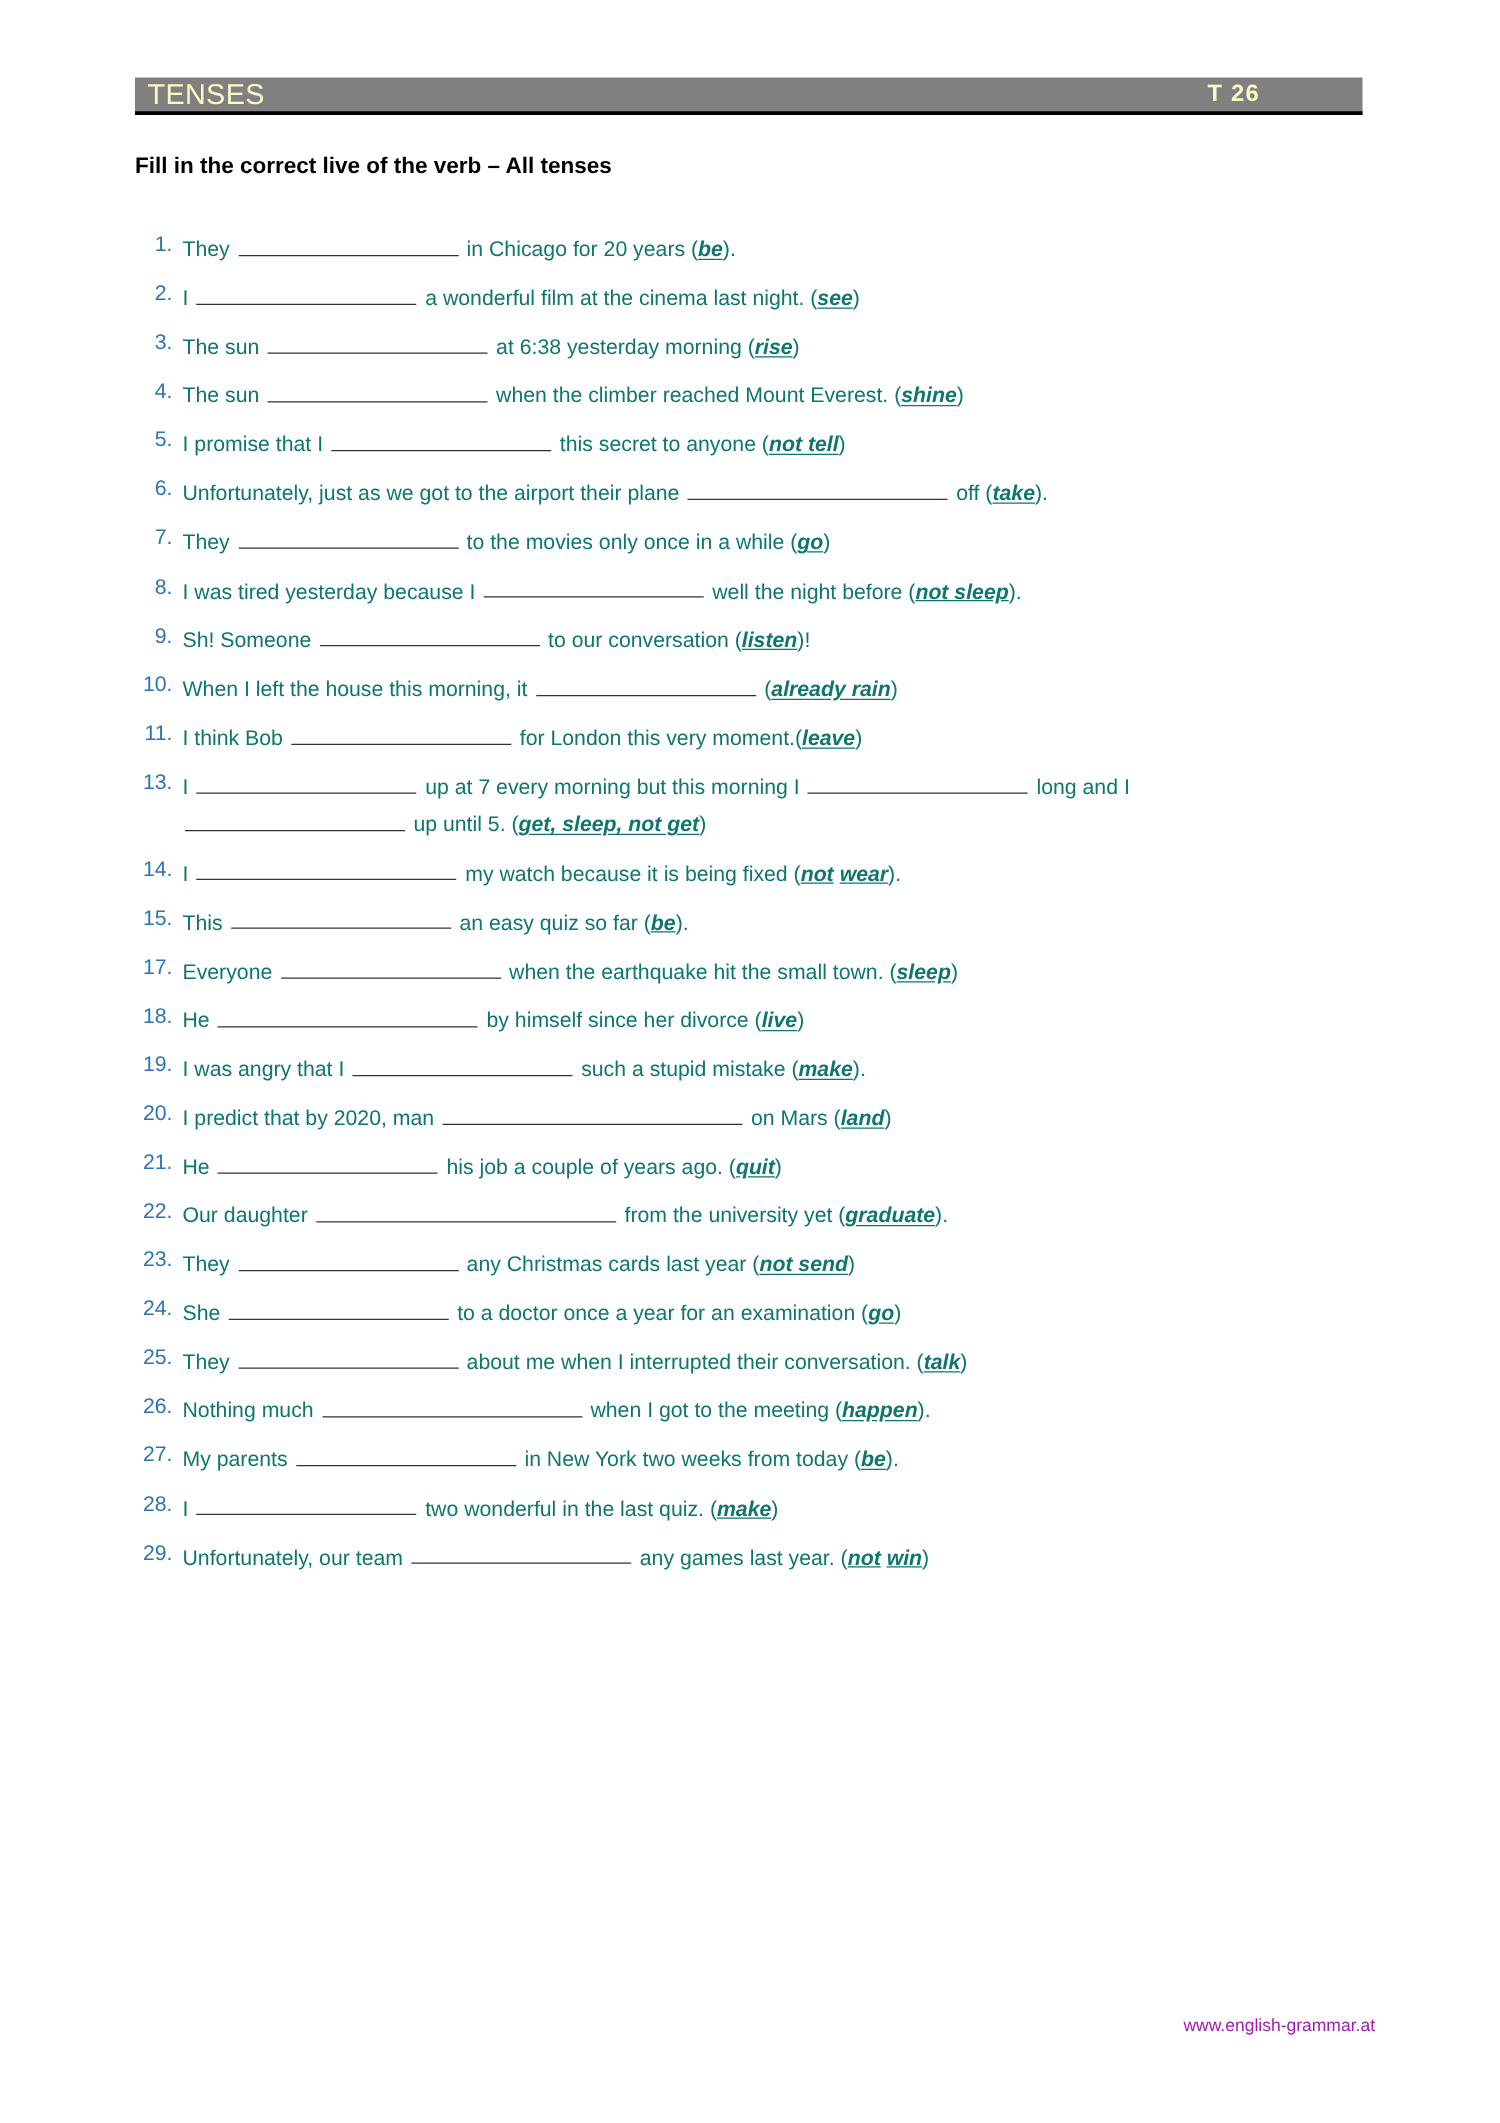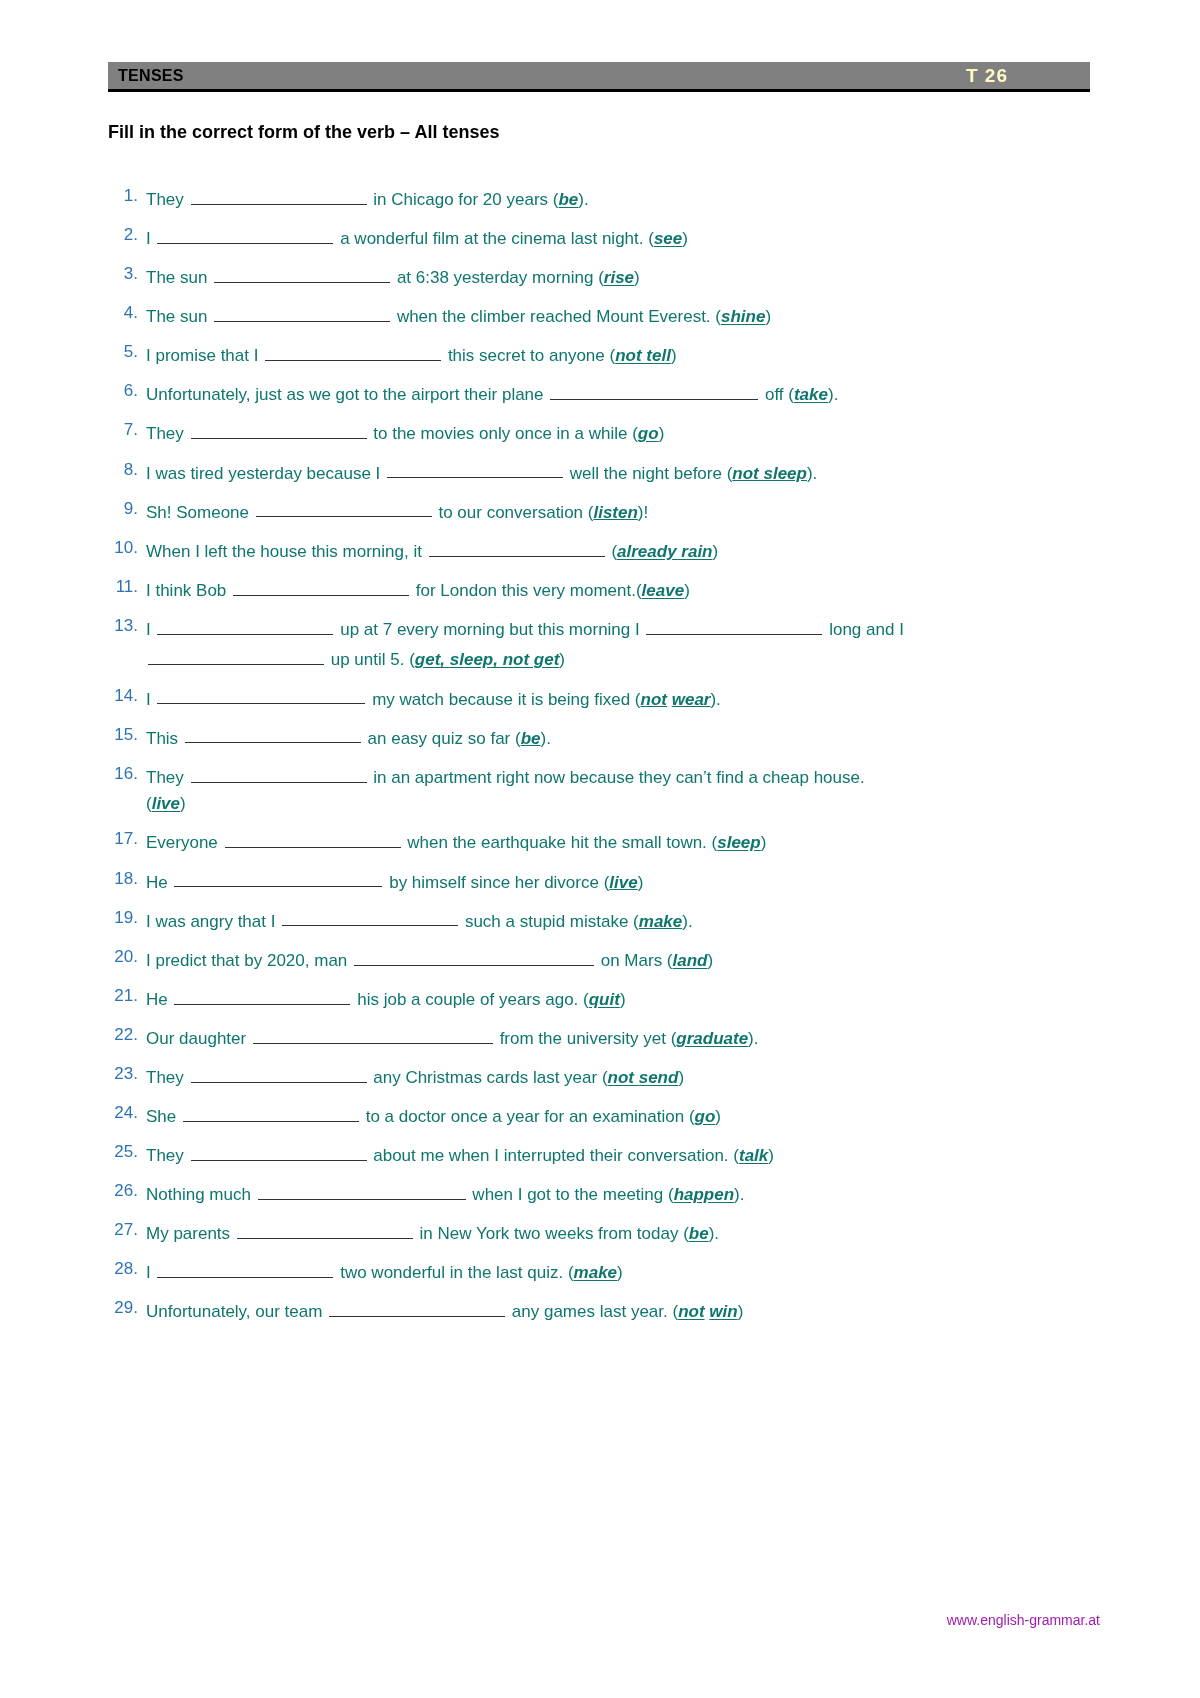--- a/index.html
+++ b/index.html
@@ -32,23 +32,23 @@
     height: 30px;
     background: #808080;
     box-sizing: border-box;
     border-bottom: 3px solid #000000;
     display: flex;
     align-items: center;
     justify-content: space-between;
     padding: 0 10px 0 10px;
   }
   .header-title {
-    color: #000000;
-    font-size: 16px;
-    font-weight: bold;
+    color: #fef9c3;
+    font-size: 23px;
+    font-weight: normal;
     letter-spacing: 0.3px;
     line-height: 1;
   }
   .header-page {
     color: #fef9c3;
     font-size: 19px;
     font-weight: bold;
     letter-spacing: 1px;
     line-height: 1;
     padding-right: 72px;
@@ -137,21 +137,21 @@
 </head>
 <body>
 
 <div class="page">
 
   <div class="header-bar">
     <span class="header-title">TENSES</span>
     <span class="header-page">T  26</span>
   </div>
 
-  <div class="worksheet-title">Fill in the correct form of the verb – All tenses</div>
+  <div class="worksheet-title">Fill in the correct live of the verb – All tenses</div>
 
   <div class="exercise-list">
       <div class="exercise-item">
         <span class="item-number">1.</span>
         <span class="item-body">
           <p><span>They </span><span class="blank w-md"></span><span> in Chicago for 20 years (</span><span class="cue">be</span><span>).</span></p>
         </span>
       </div>
       <div class="exercise-item">
         <span class="item-number">2.</span>
@@ -226,27 +226,20 @@
           <p><span>I </span><span class="blank w-lg"></span><span> my watch because it is being fixed (</span><span class="cue-group"><span class="cue">not</span> <span class="cue">wear</span></span><span>).</span></p>
         </span>
       </div>
       <div class="exercise-item">
         <span class="item-number">15.</span>
         <span class="item-body">
           <p><span>This </span><span class="blank w-md"></span><span> an easy quiz so far (</span><span class="cue">be</span><span>).</span></p>
         </span>
       </div>
       <div class="exercise-item">
-        <span class="item-number">16.</span>
-        <span class="item-body">
-          <p><span>They </span><span class="blank w-md"></span><span> in an apartment right now because they can’t find a cheap house.</span></p>
-          <p><span>(</span><span class="cue">live</span><span>)</span></p>
-        </span>
-      </div>
-      <div class="exercise-item">
         <span class="item-number">17.</span>
         <span class="item-body">
           <p><span>Everyone </span><span class="blank w-md"></span><span> when the earthquake hit the small town. (</span><span class="cue">sleep</span><span>)</span></p>
         </span>
       </div>
       <div class="exercise-item">
         <span class="item-number">18.</span>
         <span class="item-body">
           <p><span>He </span><span class="blank w-lg"></span><span> by himself since her divorce (</span><span class="cue">live</span><span>)</span></p>
         </span>

